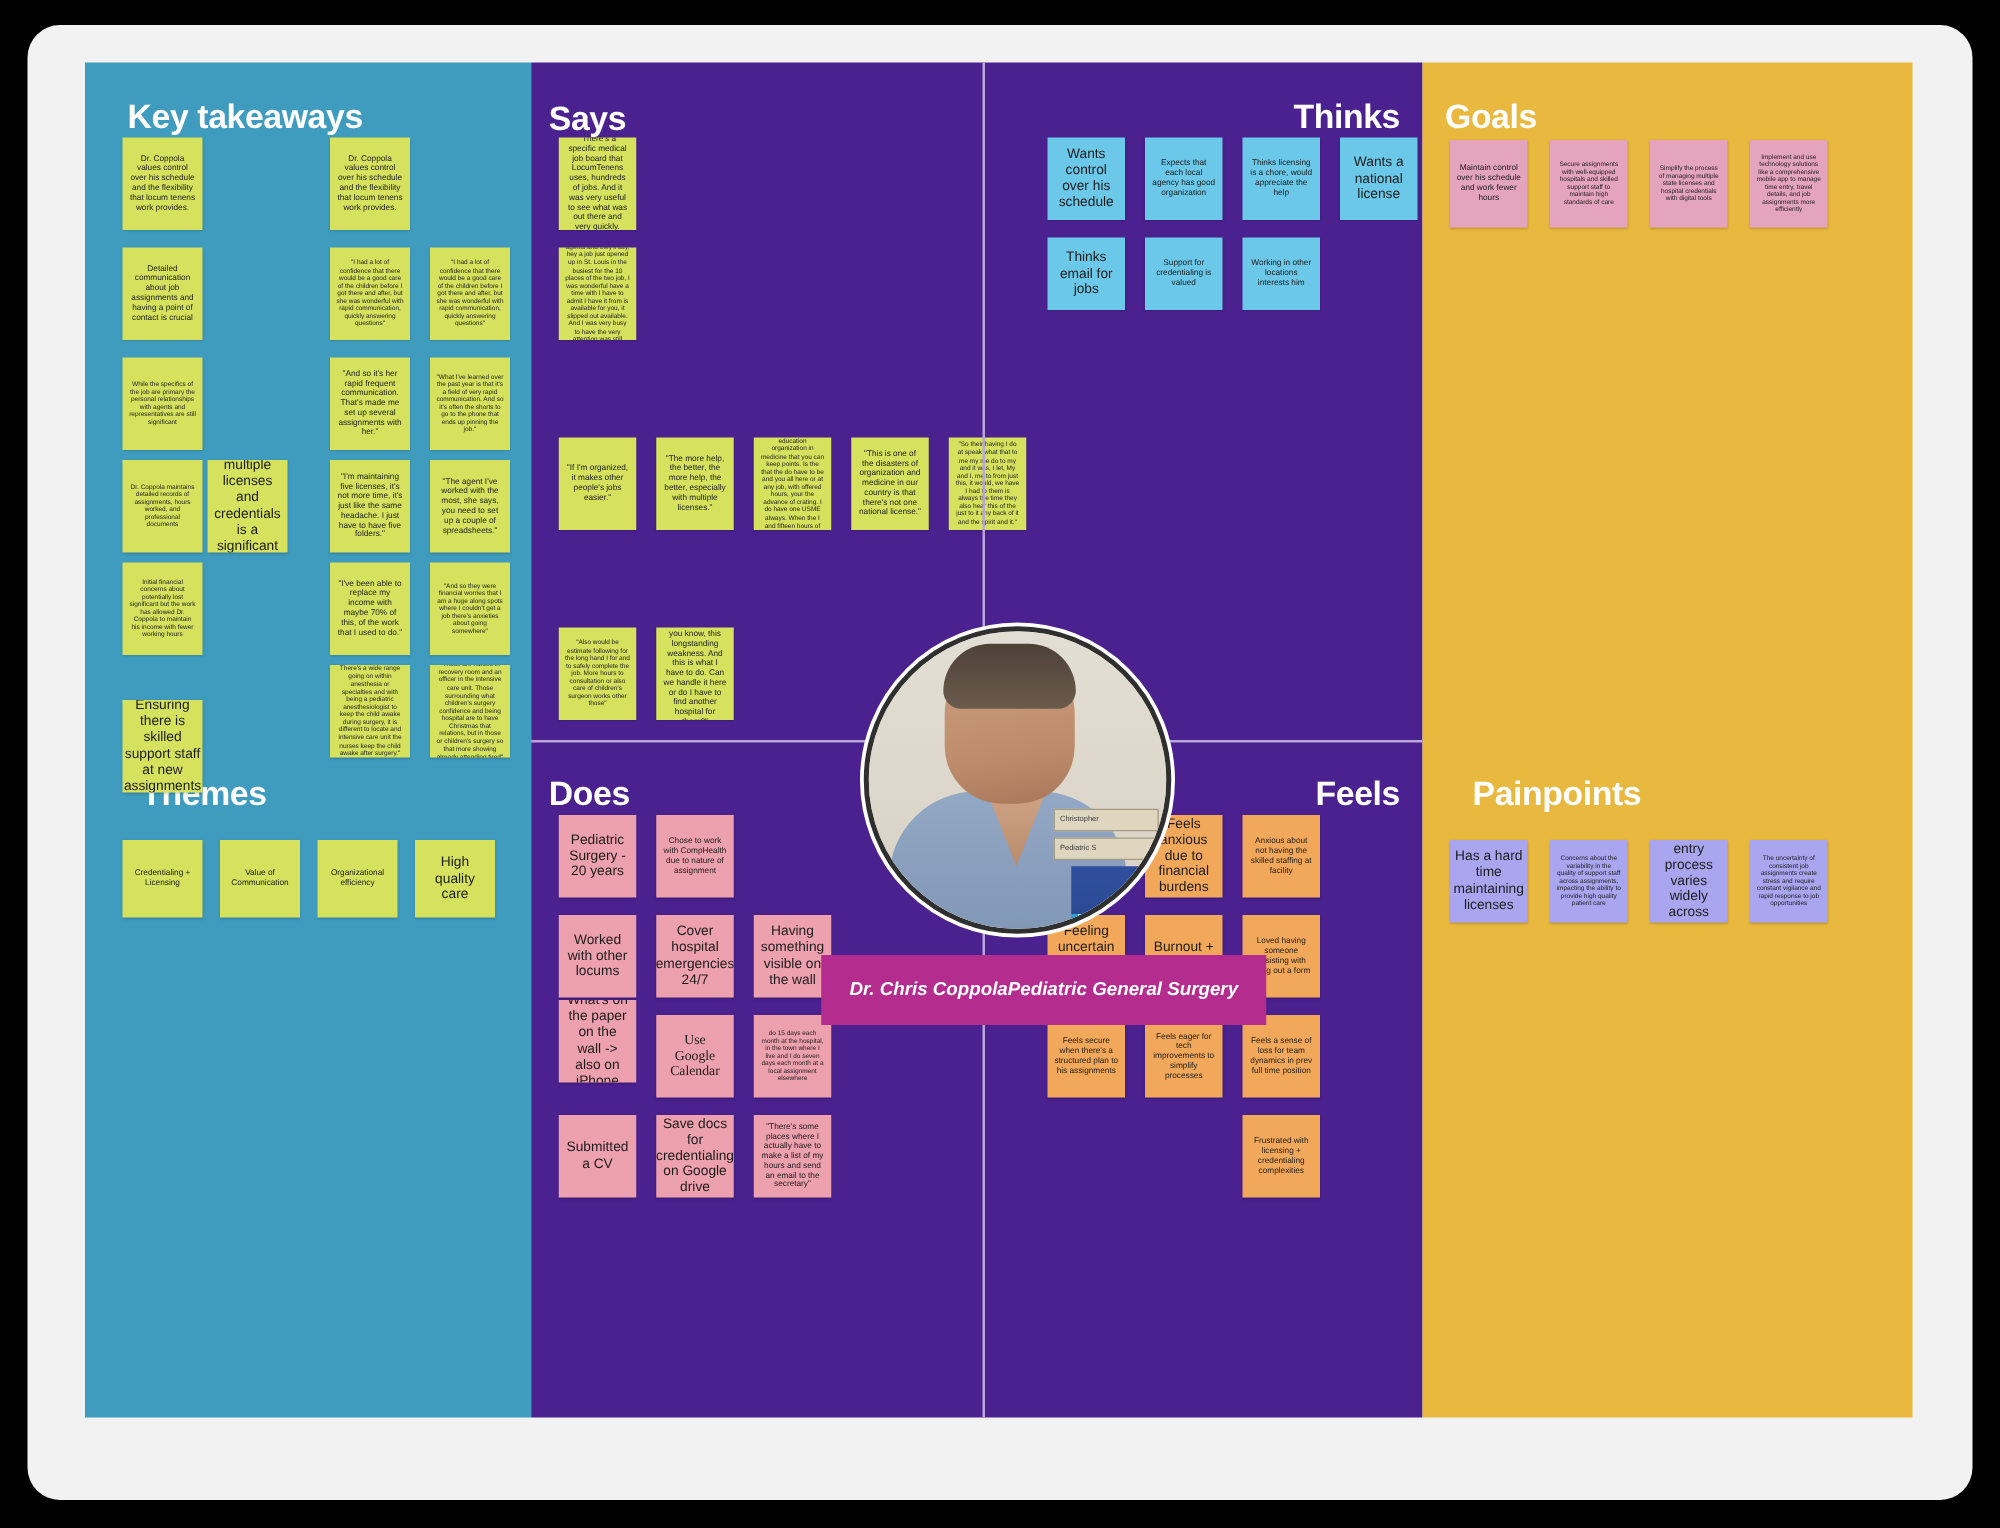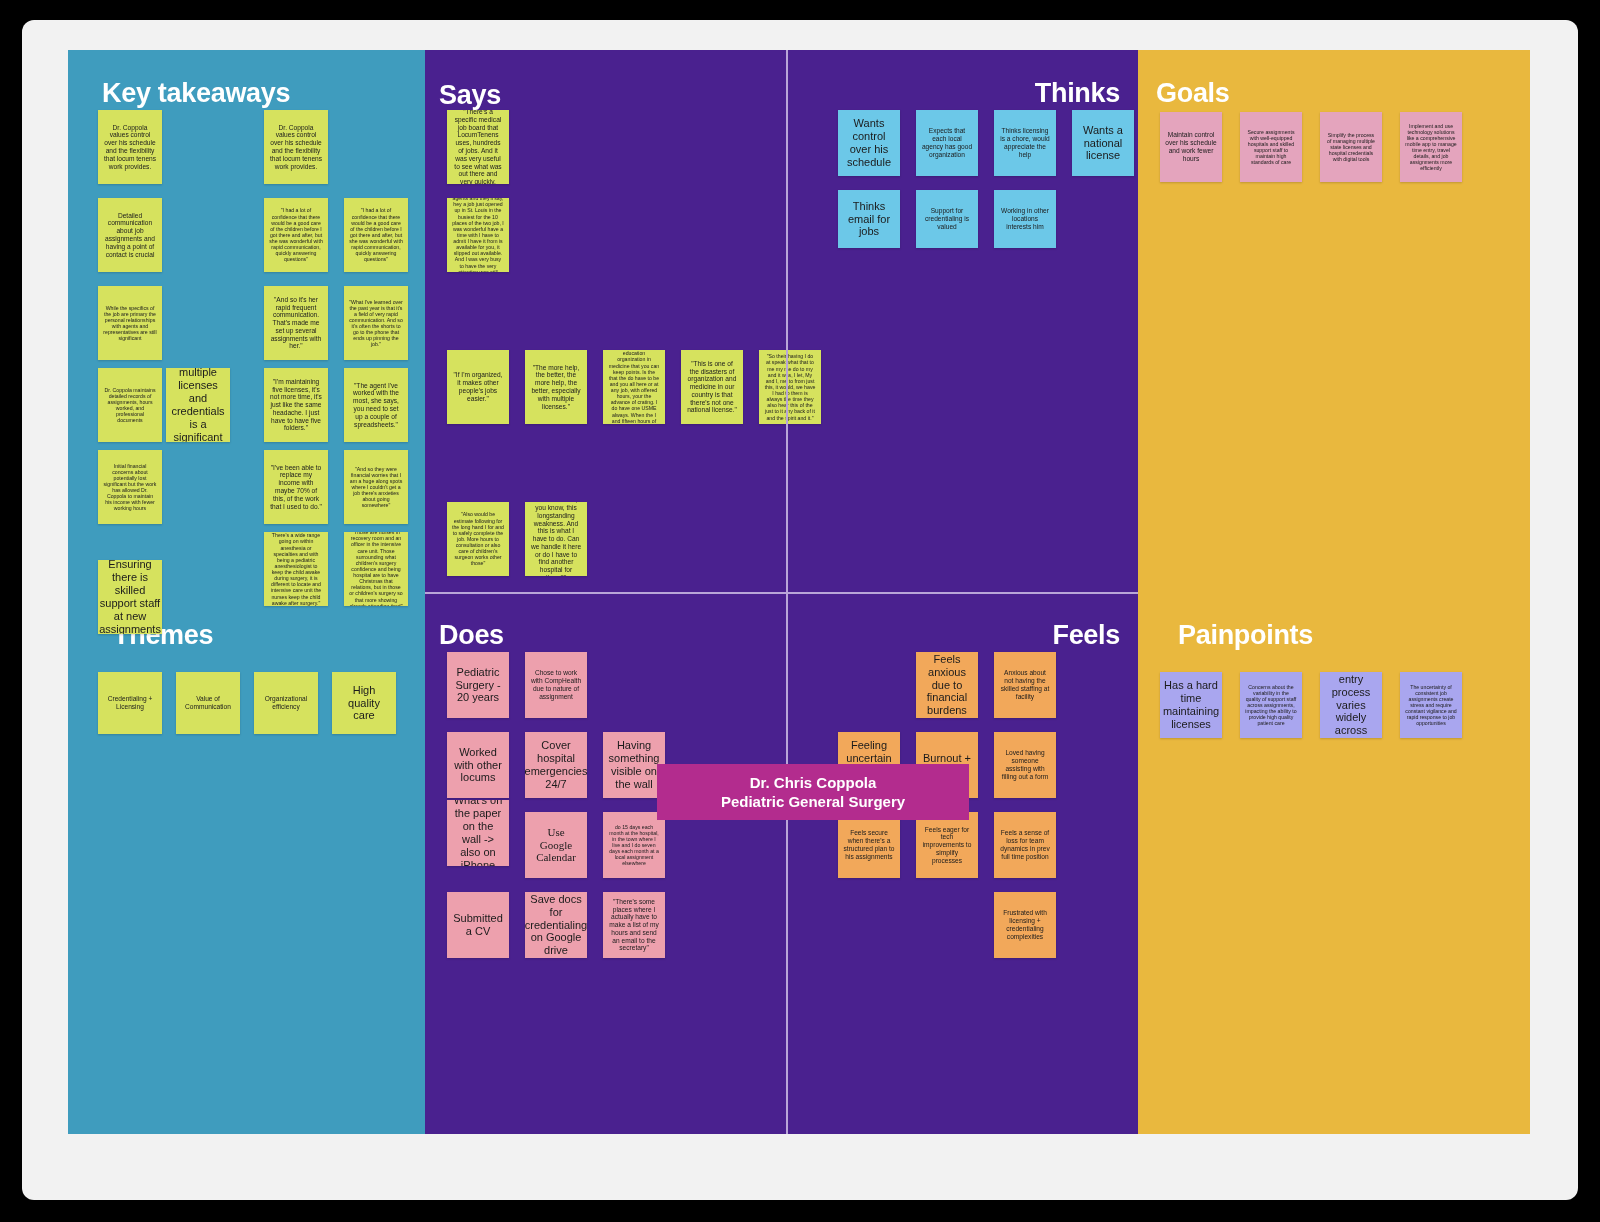--- a/index.html
+++ b/index.html
@@ -7,21 +7,21 @@
     width: 1600px; height: 1222px;
     background: #000;
     font-family: "Liberation Sans", sans-serif;
     overflow: hidden;
   }
   #frame {
     position: absolute;
     left: 22px; top: 20px;
     width: 1556px; height: 1180px;
     background: #f2f2f2;
-    border-radius: 12px;
+    border-radius: 26px;
     overflow: hidden;
   }
   #board {
     position: absolute;
     left: 46px; top: 30px;
     width: 1462px; height: 1084px;
     display: flex;
   }
   
   .col-left   { width: 357px; background: #3f9cbe; position: relative; }
@@ -131,26 +131,27 @@
   .ph-plaque2 { top:165px; width:84px; height:18px; }
   .ph-book {
     position:absolute; right:2px; top:188px; width:74px; height:62px;
     background: linear-gradient(180deg,#2f4f9e 0%,#2c4a93 62%,#2e9fd6 62%,#2e9fd6 100%);
     color:#fff; font-size:8px; display:flex; align-items:flex-end;
     padding:0 0 16px 5px;
   }
   #persona-card {
     position: absolute;
     left: 232px; top: 172px;
-    width: 312px; height: 56px;
+    width: 356px; height: 56px;
     background: #b32c8e;
-    display: flex; flex-direction: column;
+    display: flex; flex-direction: row;
     align-items: center; justify-content: center;
     color: #ffffff; z-index: 6;
     line-height: 1.28;
+    font-style: italic;
   }
   #persona-card span { font-size: 15px; font-weight: bold; }
 </style>
 </head>
 <body>
 
 <div id="frame">
   <div id="board">
 
     <div class="col-left">
@@ -234,20 +235,32 @@
             <div class="note orange t-sm" style="left: 569px; top: 60px; width: 62px; height: 66px;">Anxious about not having the skilled staffing at facility</div>
             <div class="note orange t-md" style="left: 413px; top: 140px; width: 62px; height: 66px;">Feeling uncertain about the future</div>
             <div class="note orange t-lg" style="left: 491px; top: 140px; width: 62px; height: 66px;">Burnout + fatigue</div>
             <div class="note orange t-sm" style="left: 569px; top: 140px; width: 62px; height: 66px;">Loved having someone assisting with filling out a form</div>
             <div class="note orange t-sm" style="left: 413px; top: 220px; width: 62px; height: 66px;">Feels secure when there's a structured plan to his assignments</div>
             <div class="note orange t-sm" style="left: 491px; top: 220px; width: 62px; height: 66px;">Feels eager for tech improvements to simplify processes</div>
             <div class="note orange t-sm" style="left: 569px; top: 220px; width: 62px; height: 66px;">Feels a sense of loss for team dynamics in prev full time position</div>
             <div class="note orange t-sm" style="left: 569px; top: 300px; width: 62px; height: 66px;">Frustrated with licensing + credentialing complexities</div>
           </div>
 
+        <div id="persona-ring">
+          <div id="persona-photo">
+            <div class="ph-wall"></div>
+            <div class="ph-body"></div>
+            <div class="ph-vneck"></div>
+            <div class="ph-head"></div>
+            <div class="ph-hair"></div>
+            <div class="ph-plaque1">Christopher</div>
+            <div class="ph-plaque2">Pediatric S</div>
+            <div class="ph-book">Pediatric</div>
+          </div>
+        </div>
 
         <div id="persona-card">
           <span>Dr. Chris Coppola</span>
           <span>Pediatric General Surgery</span>
         </div>
       </div>
     </div>
 
     <div class="col-right">
       <div class="hdr goals">Goals</div>

